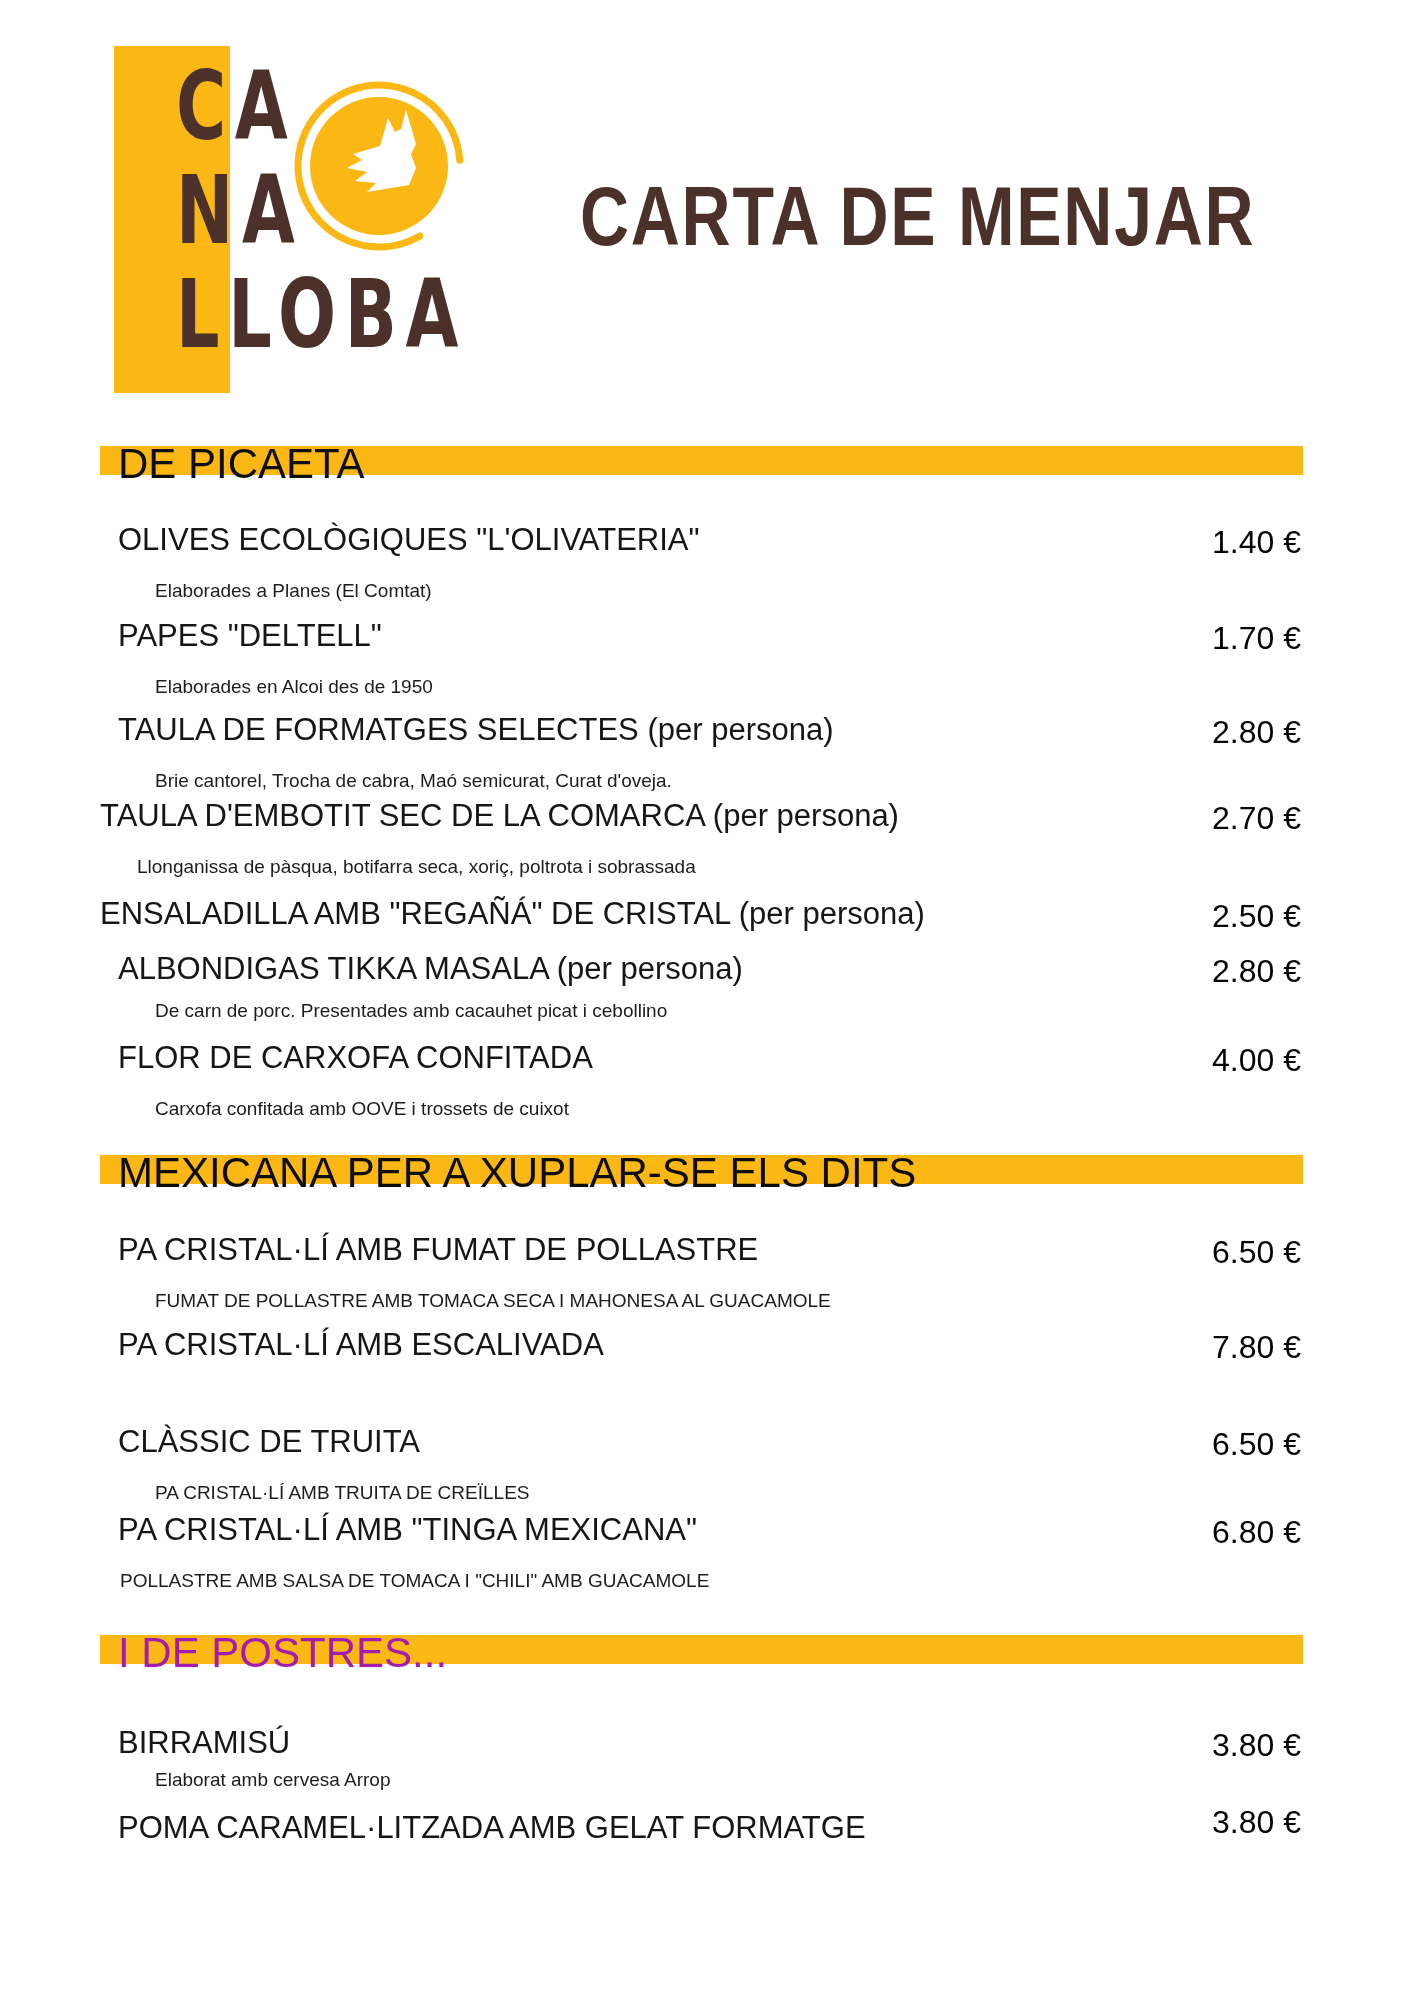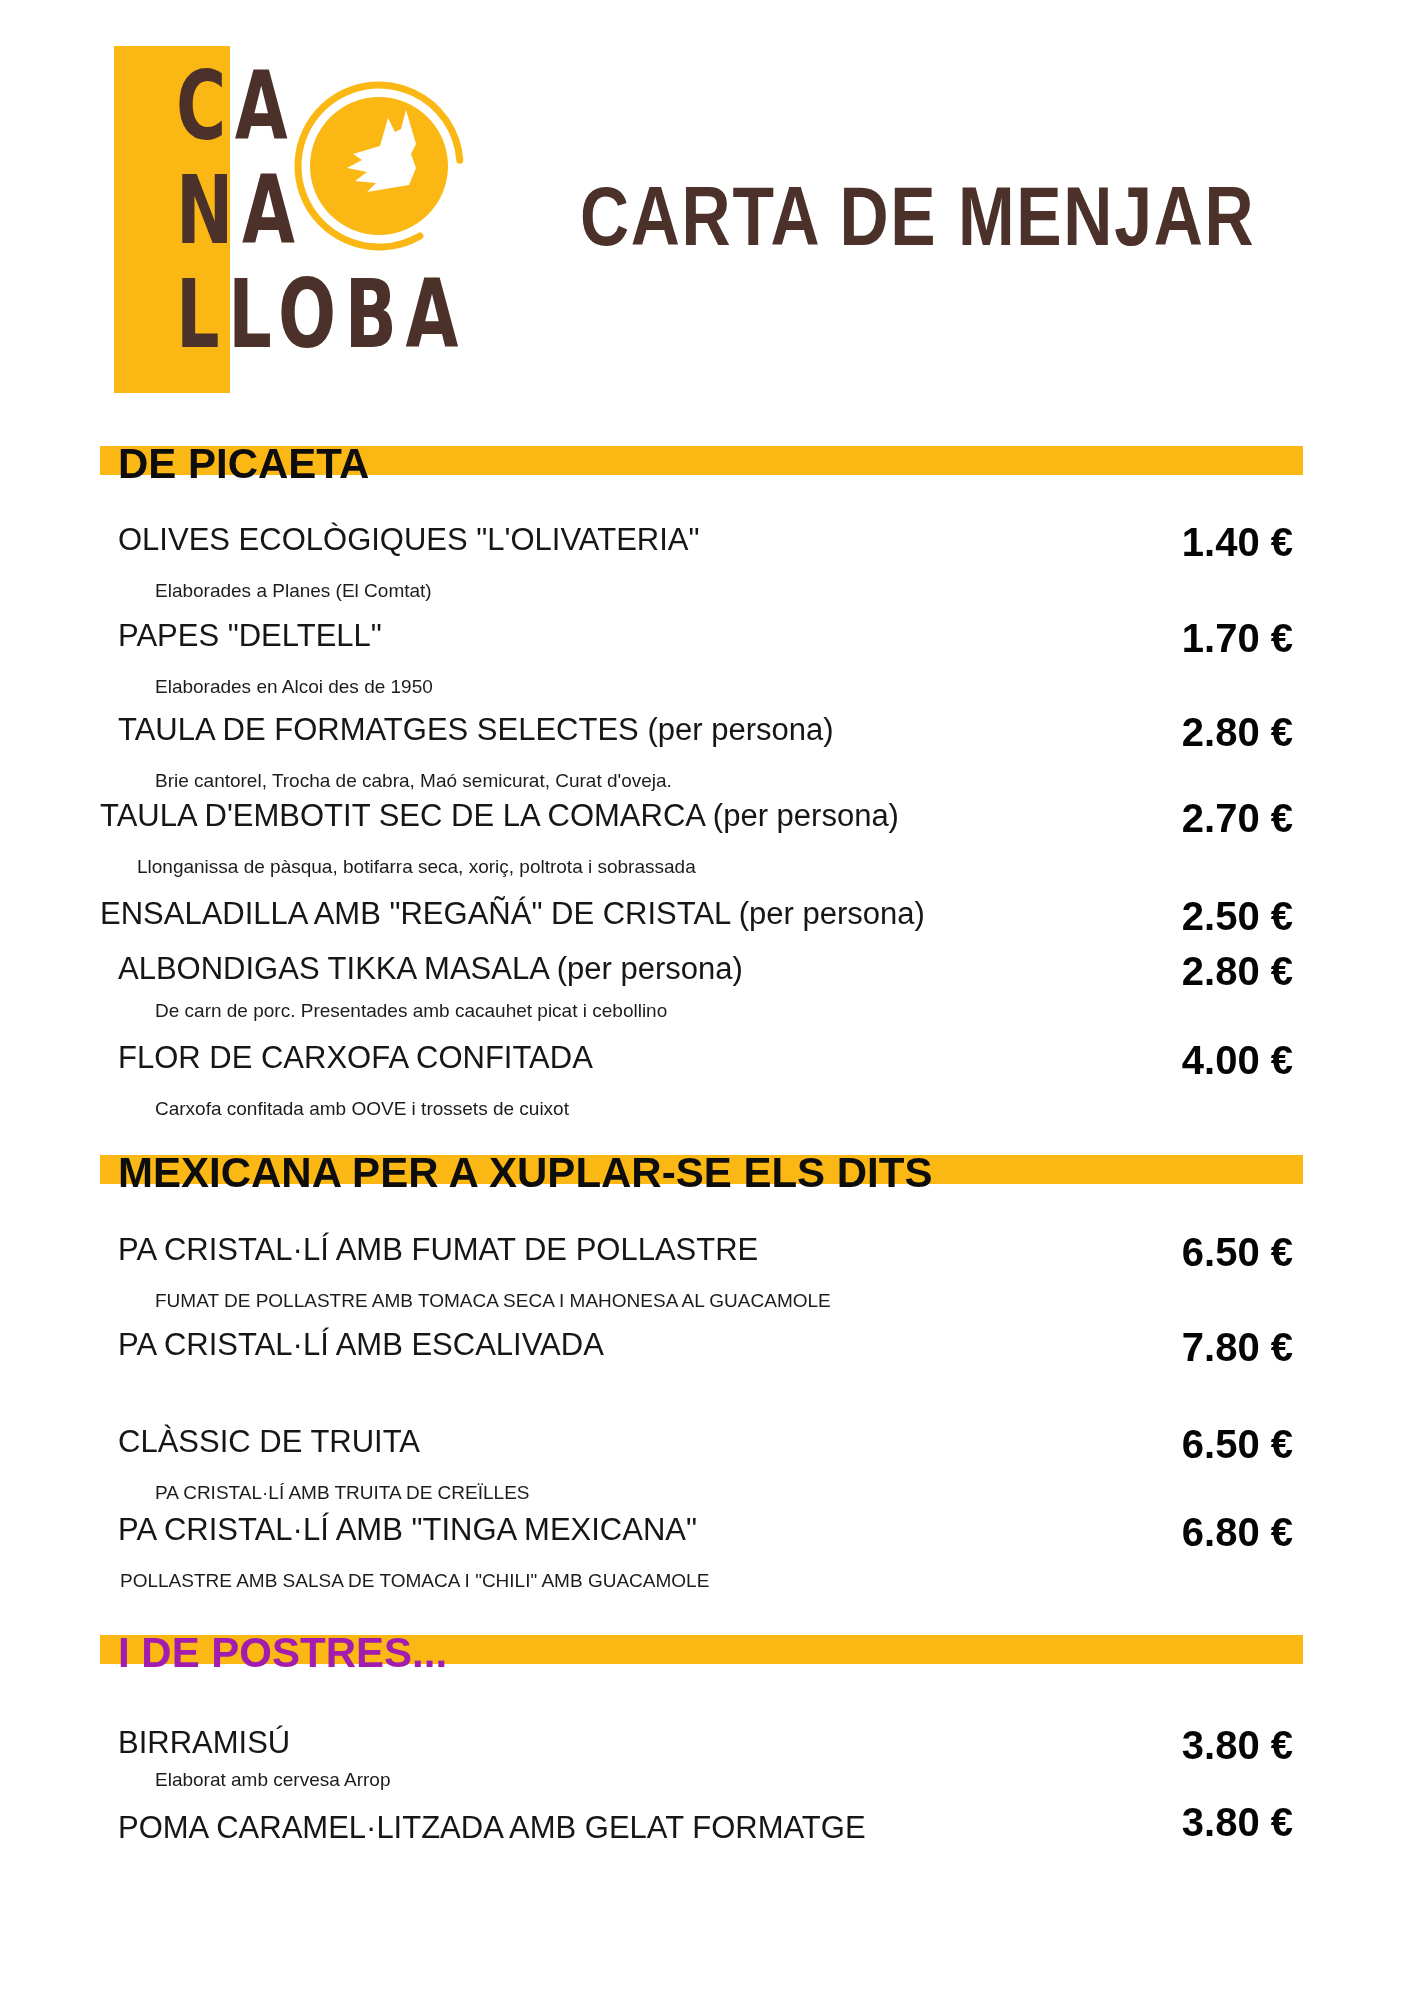--- a/index.html
+++ b/index.html
@@ -31,42 +31,42 @@
     color:#4B3129;white-space:nowrap;
     transform:scaleX(0.85) scaleY(1.05);transform-origin:top left;
   }
   
   .band{
     position:absolute;left:100px;width:1203px;height:29px;
     background:#FBB713;
   }
   .band .sec-title{
     position:absolute;left:18px;top:-5px;
-    font-size:42px;font-weight:bold;line-height:46px;
+    font-size:42px;font-weight:normal;line-height:46px;
     color:#0d0d0d;white-space:nowrap;letter-spacing:0px;
   }
   .band .sec-title.brown{color:#a21caf;}
   
   .row{
     position:absolute;left:100px;width:1203px;
   }
   .item-name{
     padding-left:18px;
     font-size:31px;line-height:40px;color:#161616;
     white-space:nowrap;
   }
   .item-desc{
     padding-left:55px;margin-top:17px;
     font-size:19px;line-height:28px;color:#1c1c1c;
     white-space:nowrap;
   }
   .item-desc.tight{margin-top:3px;}
   .item-price{
-    position:absolute;top:2px;right:10px;
-    font-size:40px;font-weight:bold;line-height:40px;color:#050505;
+    position:absolute;top:2px;right:2px;
+    font-size:32px;font-weight:normal;line-height:40px;color:#050505;
     white-space:nowrap;
   }
 </style>
 </head>
 <body>
 
 <div id="page">
 
   <div class="brand-bar"></div>
 

